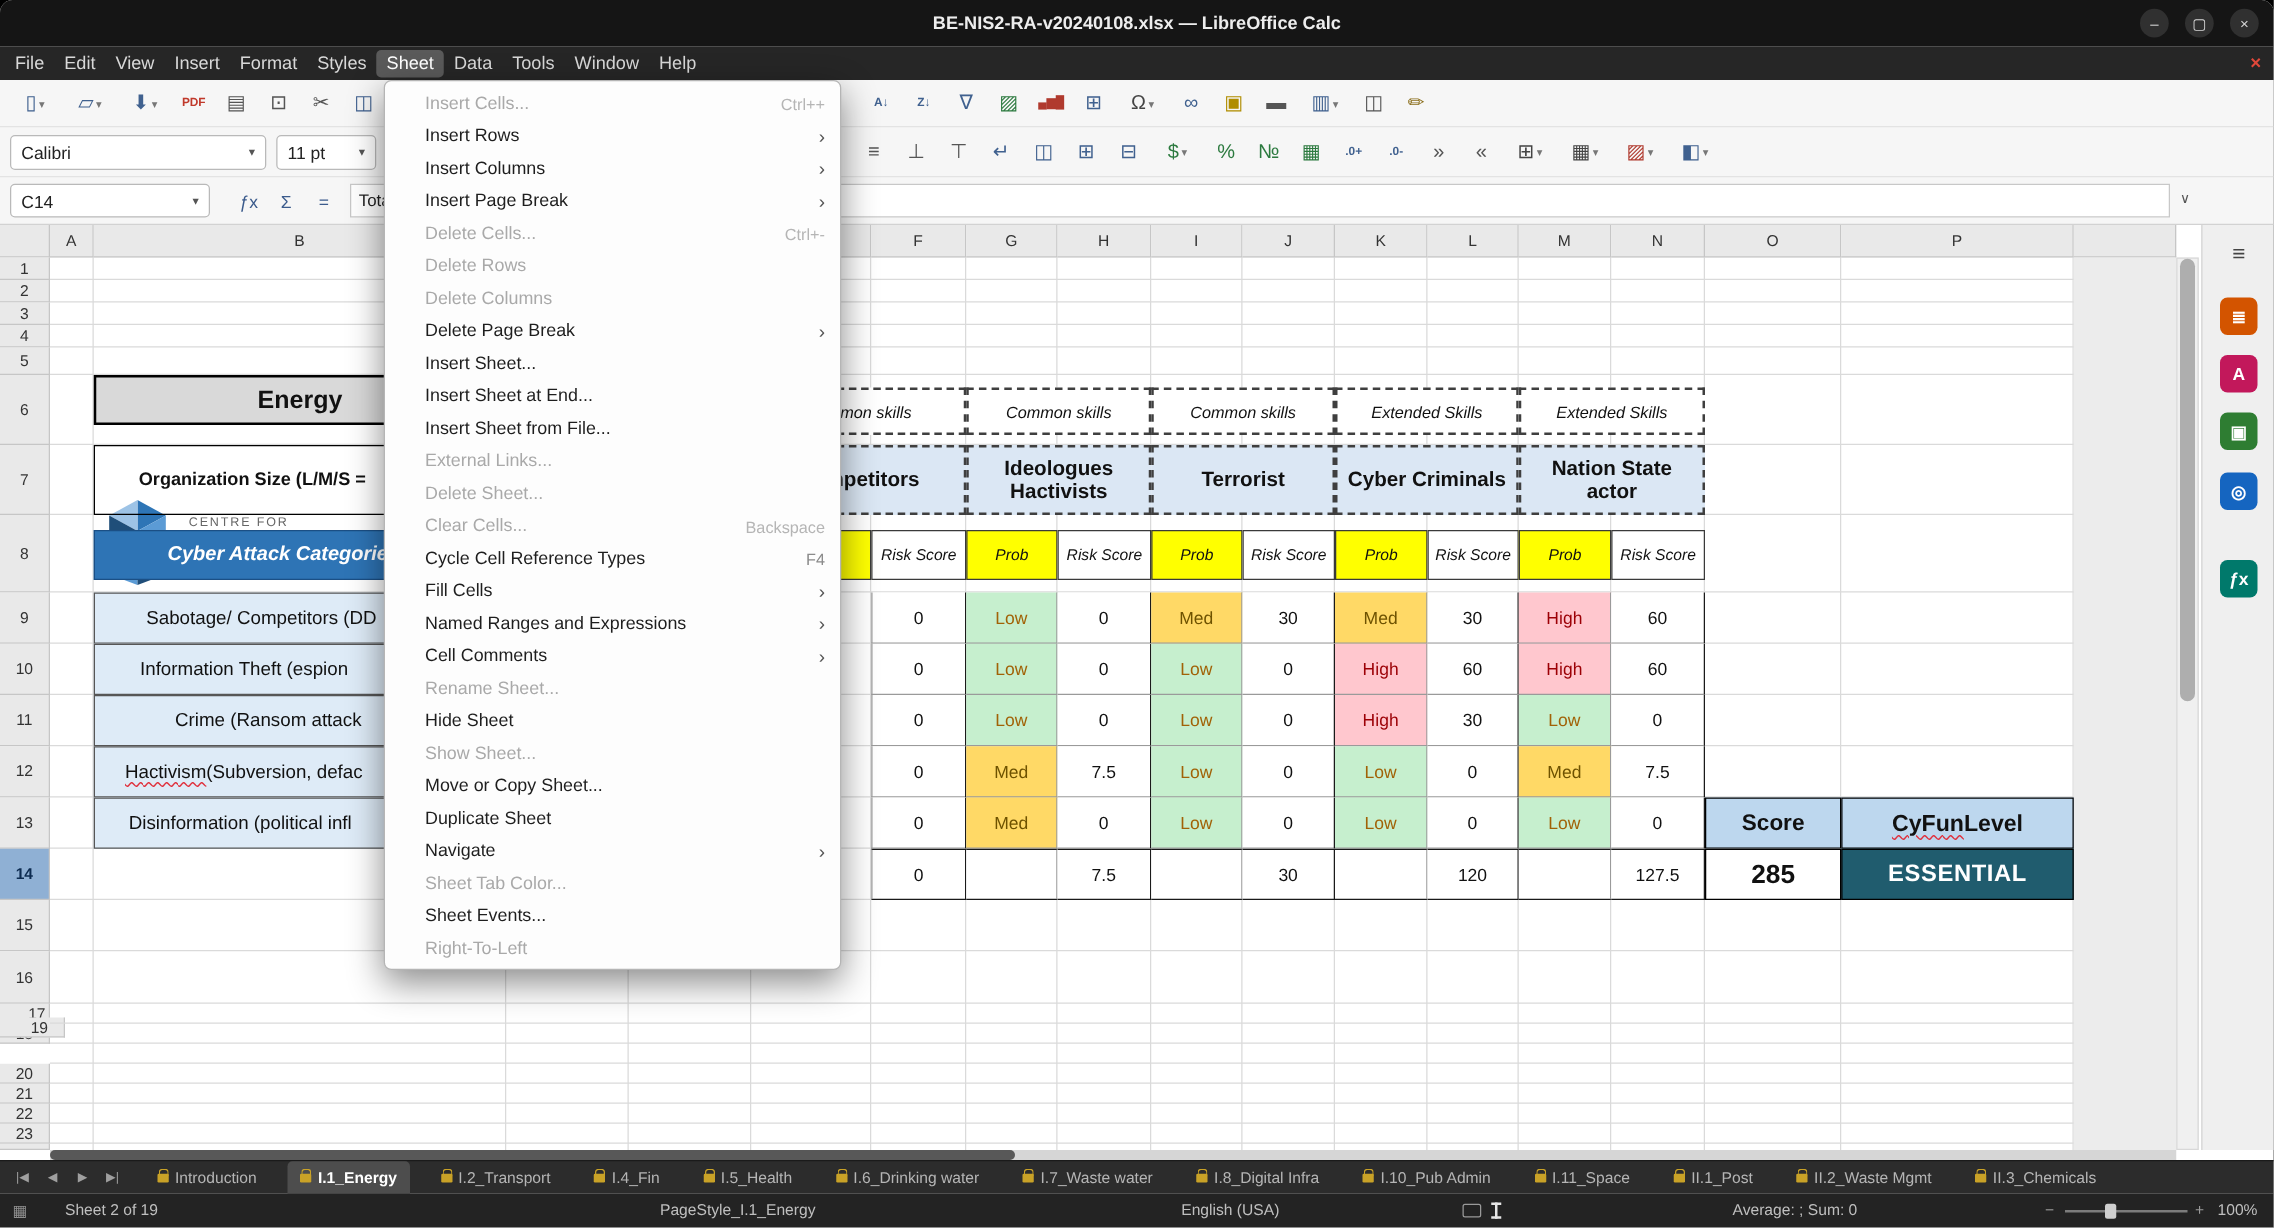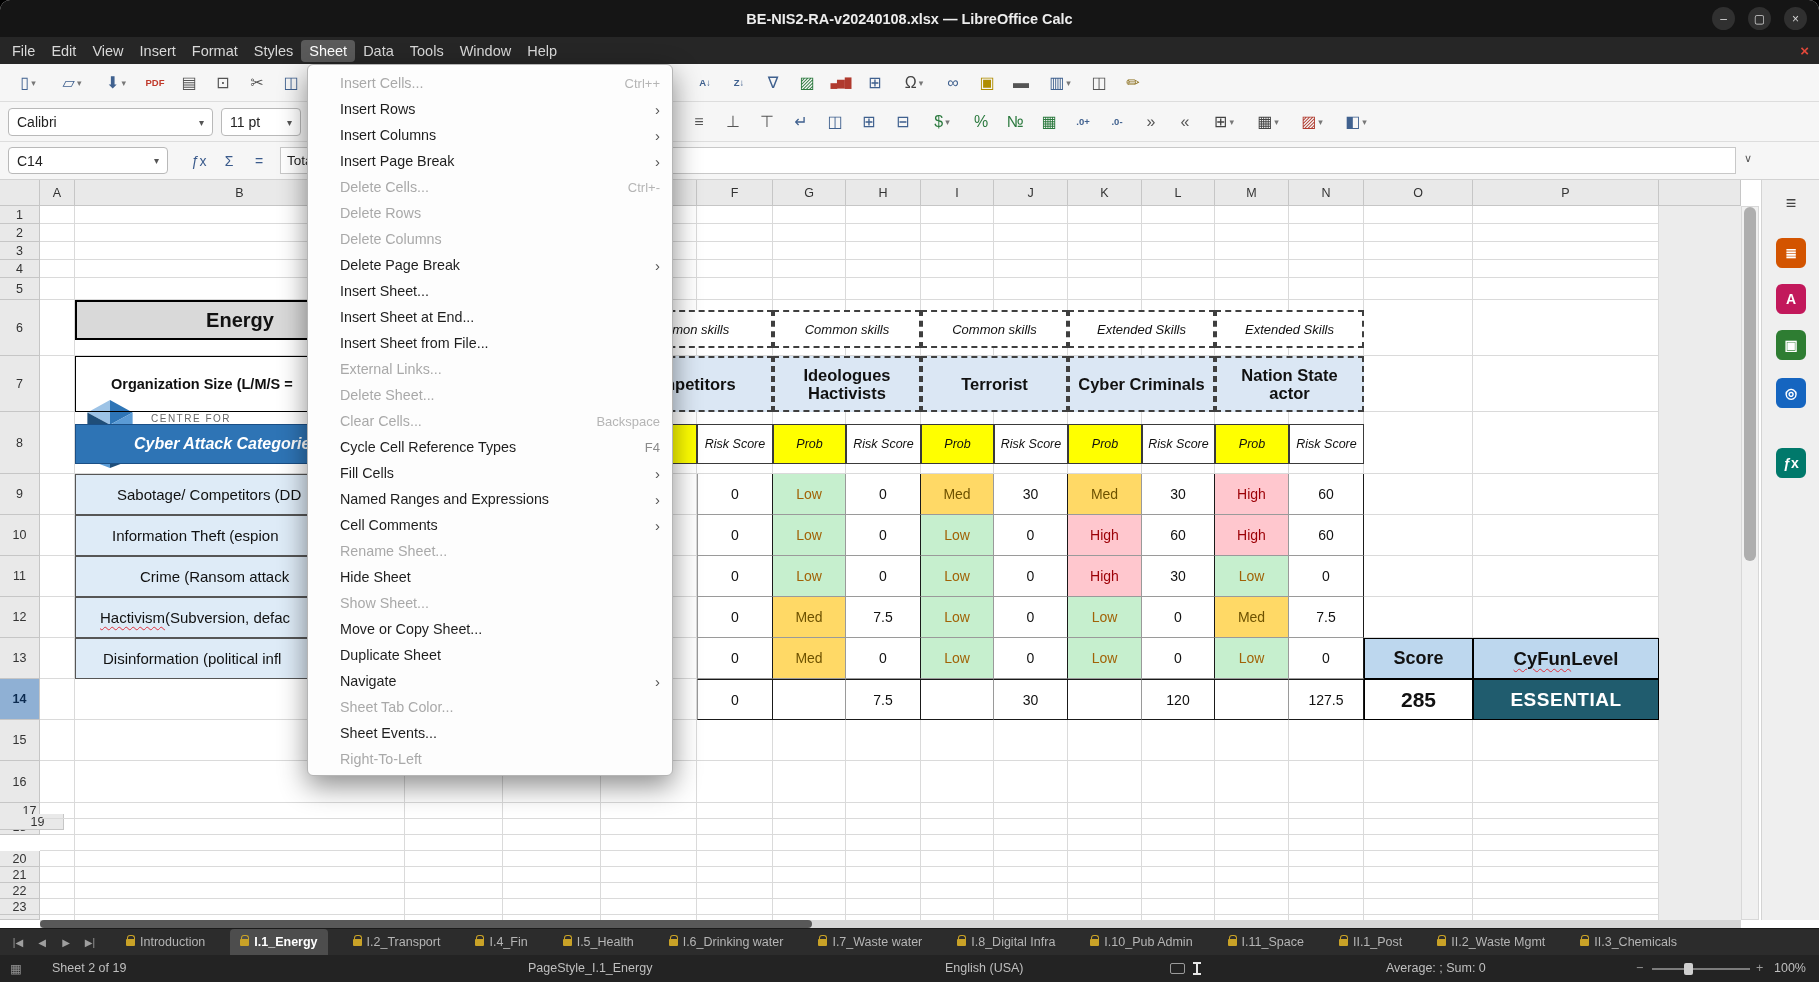--- a/index.html
+++ b/index.html
@@ -325,21 +325,21 @@
       <div class="rowhdr" style="position: absolute; left: 0px; top: 294px; width: 40px; height: 41px;">9</div>
       <div class="rowhdr" style="position: absolute; left: 0px; top: 335px; width: 40px; height: 41px;">10</div>
       <div class="rowhdr" style="position: absolute; left: 0px; top: 376px; width: 40px; height: 41px;">11</div>
       <div class="rowhdr" style="position: absolute; left: 0px; top: 417px; width: 40px; height: 41px;">12</div>
       <div class="rowhdr" style="position: absolute; left: 0px; top: 458px; width: 40px; height: 41px;">13</div>
       <div class="rowhdr sel" style="position: absolute; left: 0px; top: 499px; width: 40px; height: 41px;">14</div>
       <div class="rowhdr" style="position: absolute; left: 0px; top: 540px; width: 40px; height: 41px;">15</div>
       <div class="rowhdr" style="position: absolute; left: 0px; top: 581px; width: 40px; height: 42px;">16</div>
       <div class="rowhdr" style="position: absolute; left: 0px; top: 623px; width: 40px; height: 16px; padding-left: 20px;">17</div>
       <div class="rowhdr" style="position: absolute; left: 0px; top: 639px; width: 40px; height: 16px;">18</div>
-      <div class="rowhdr" style="position: absolute; left: 0px; top: 634px; width: 64px; height: 16px; padding-left: 12px;">19</div>
+      <div class="rowhdr" style="position: absolute; left: 0px; top: 634px; width: 52px; height: 16px; padding-left: 12px;">19</div>
       <div class="rowhdr" style="position: absolute; left: 0px; top: 671px; width: 40px; height: 16px;">20</div>
       <div class="rowhdr" style="position: absolute; left: 0px; top: 687px; width: 40px; height: 16px;">21</div>
       <div class="rowhdr" style="position: absolute; left: 0px; top: 703px; width: 40px; height: 16px;">22</div>
       <div class="rowhdr" style="position: absolute; left: 0px; top: 719px; width: 40px; height: 16px;">23</div>
       <div class="rowhdr" style="position: absolute; left: 0px; top: 735px; width: 40px; height: 5px;"></div>
       <div class="vline" style="position: absolute; left: 74px; top: 26px; width: 1px; height: 714px;"></div>
       <div class="vline" style="position: absolute; left: 404px; top: 26px; width: 1px; height: 714px;"></div>
       <div class="vline" style="position: absolute; left: 502px; top: 26px; width: 1px; height: 714px;"></div>
       <div class="vline" style="position: absolute; left: 600px; top: 26px; width: 1px; height: 714px;"></div>
       <div class="vline" style="position: absolute; left: 696px; top: 26px; width: 1px; height: 714px;"></div>

